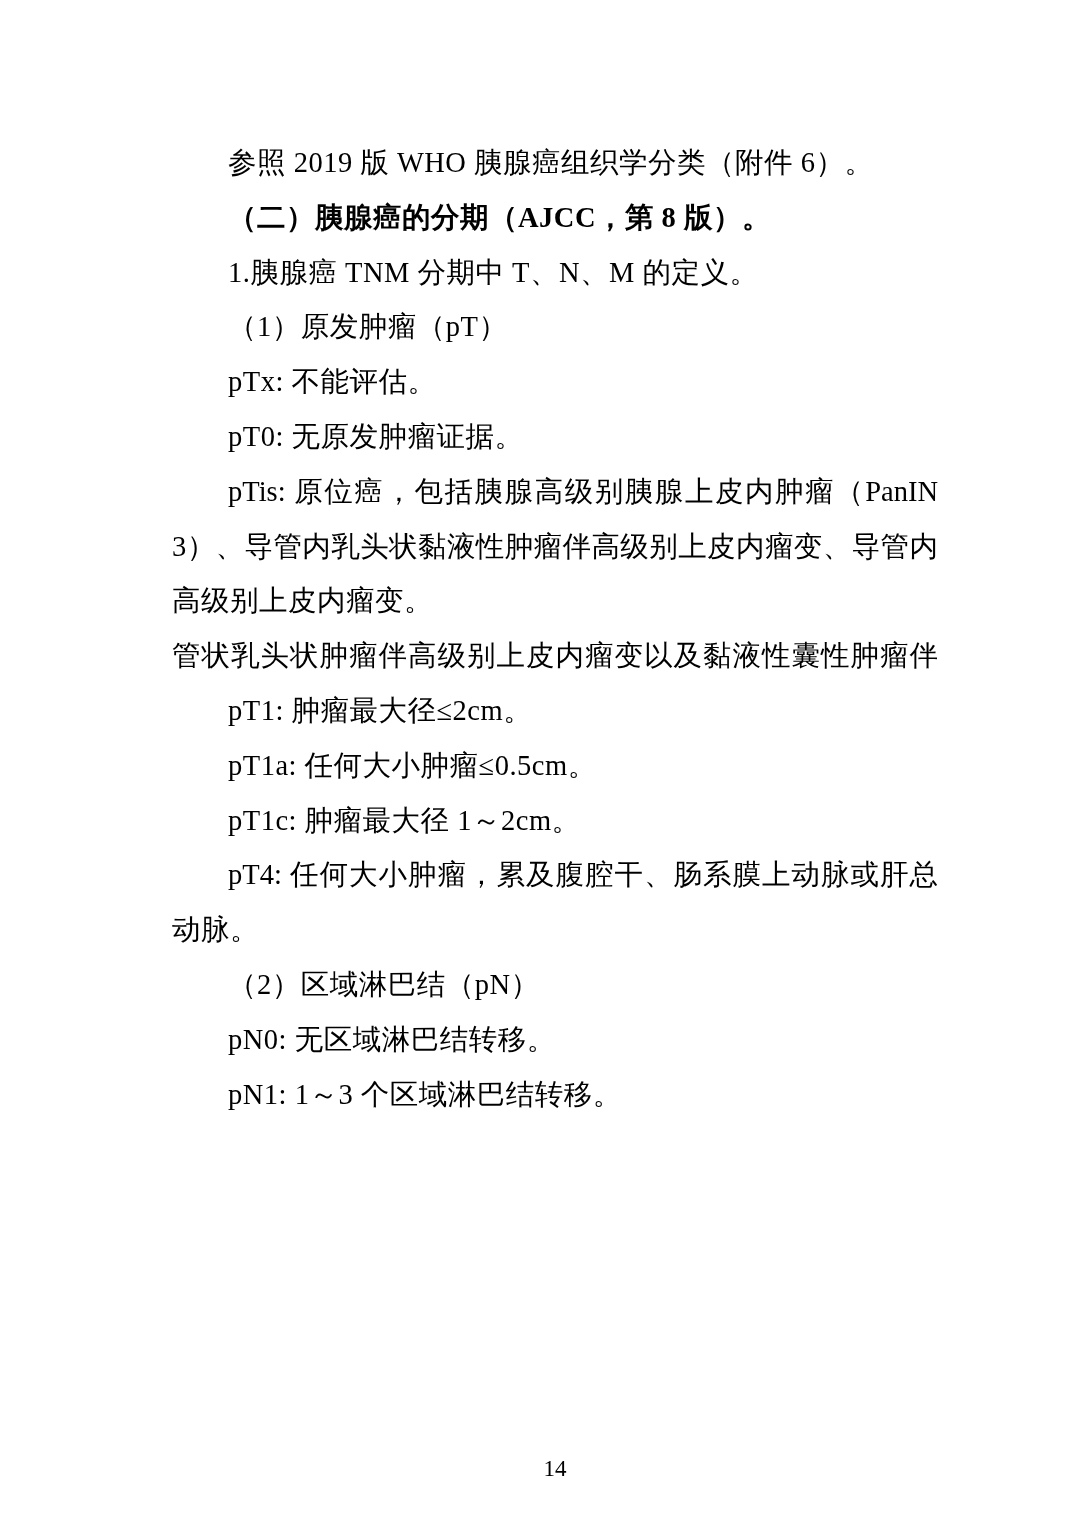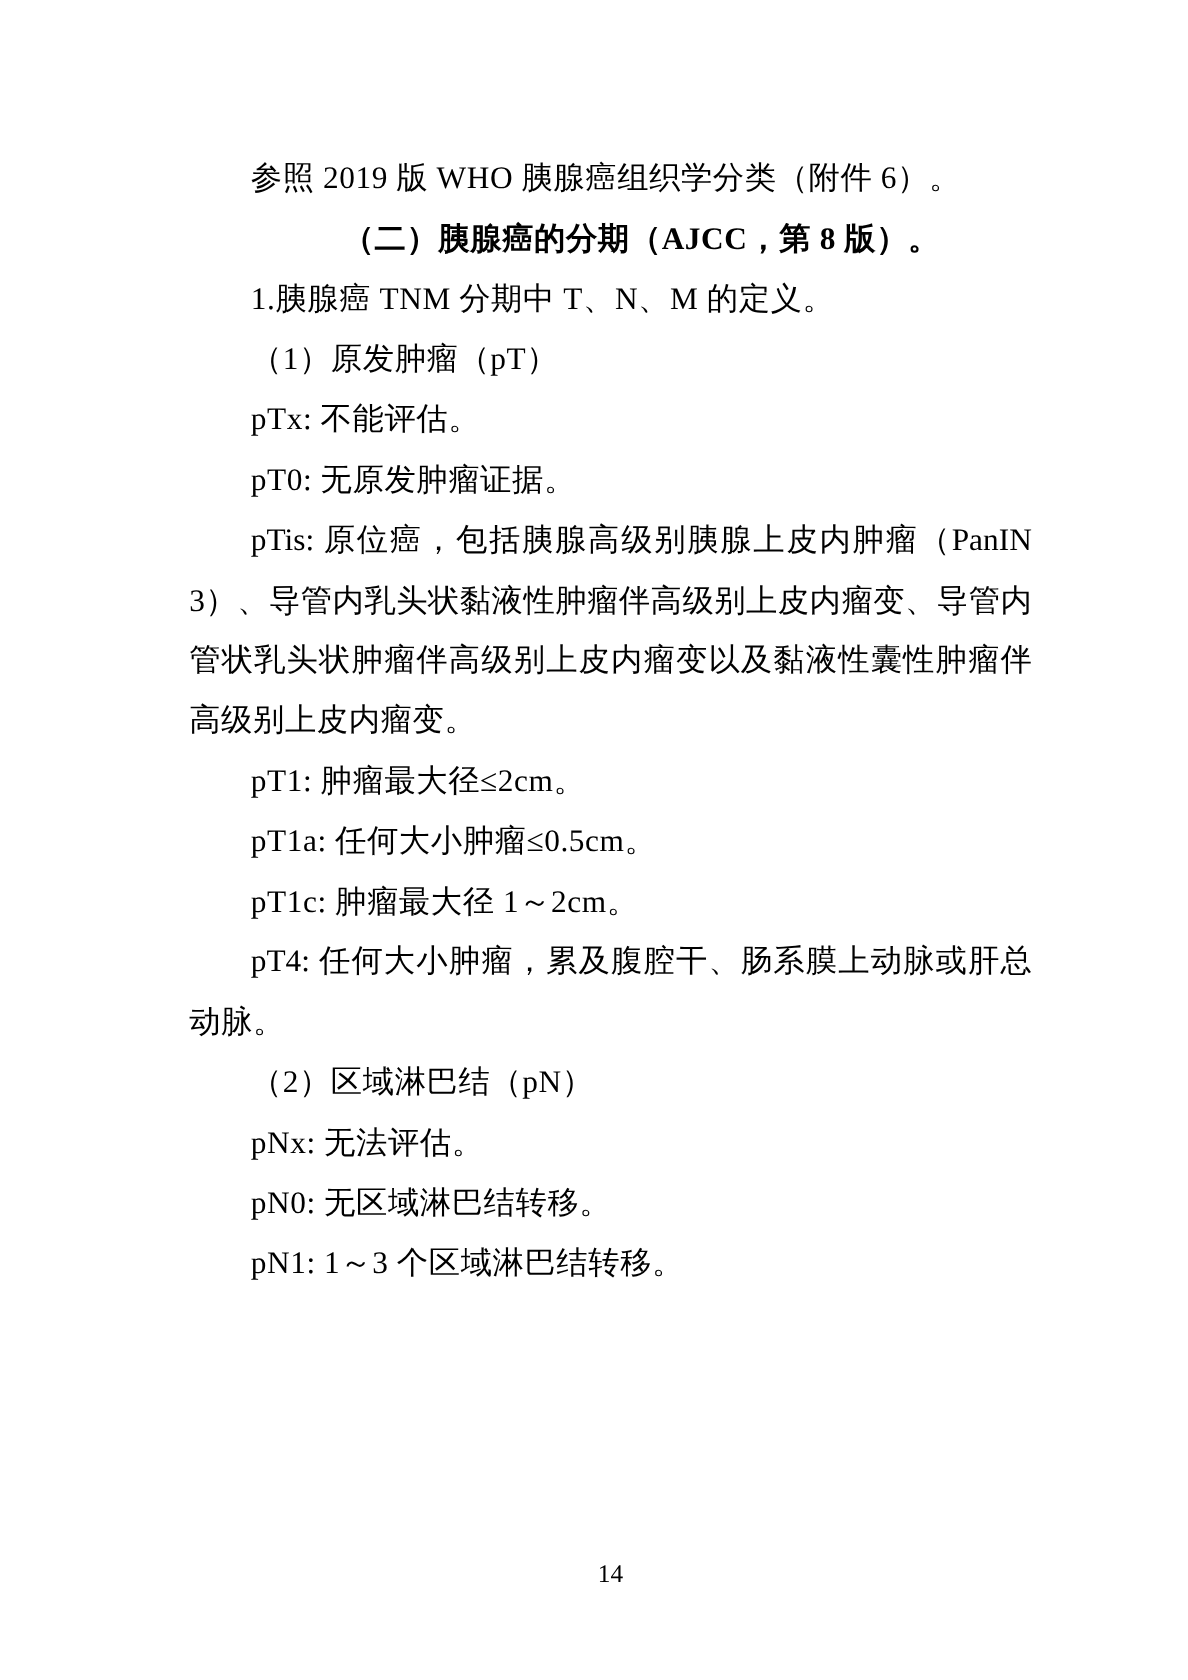--- a/index.html
+++ b/index.html
@@ -34,51 +34,49 @@
     padding-left: 56px;
   }
   .line.justify {
     white-space: normal;
     text-align: justify;
     text-align-last: justify;
     letter-spacing: 0;
   }
   .line.bold {
     font-weight: bold;
-    text-align: center;
   }
   .footer {
     position: absolute;
     left: 172px;
-    top: 1416px;
+    top: 1454px;
     width: 766px;
     text-align: center;
     font-size: 23px;
     line-height: 30px;
   }
 </style>
 </head>
 <body>
 
 <div class="page">
   <div class="content">
     <div class="line indent">参照 2019 版 WHO 胰腺癌组织学分类（附件 6）。</div>
     <div class="line indent bold">（二）胰腺癌的分期（AJCC，第 8 版）。</div>
     <div class="line indent">1.胰腺癌 TNM 分期中 T、N、M 的定义。</div>
     <div class="line indent">（1）原发肿瘤（pT）</div>
     <div class="line indent">pTx: 不能评估。</div>
     <div class="line indent">pT0: 无原发肿瘤证据。</div>
     <div class="line indent justify">pTis: 原位癌，包括胰腺高级别胰腺上皮内肿瘤（PanIN</div>
     <div class="line justify">3）、导管内乳头状黏液性肿瘤伴高级别上皮内瘤变、导管内</div>
+    <div class="line">高级别上皮内瘤变。</div>
     <div class="line justify">管状乳头状肿瘤伴高级别上皮内瘤变以及黏液性囊性肿瘤伴</div>
-    <div class="line">高级别上皮内瘤变。</div>
     <div class="line indent">pT1: 肿瘤最大径≤2cm。</div>
     <div class="line indent">pT1a: 任何大小肿瘤≤0.5cm。</div>
     <div class="line indent">pT1c: 肿瘤最大径 1～2cm。</div>
     <div class="line indent justify">pT4: 任何大小肿瘤，累及腹腔干、肠系膜上动脉或肝总</div>
     <div class="line">动脉。</div>
     <div class="line indent">（2）区域淋巴结（pN）</div>
-    <div class="line indent">pNx: 无法评估。</div>
     <div class="line indent">pN0: 无区域淋巴结转移。</div>
     <div class="line indent">pN1: 1～3 个区域淋巴结转移。</div>
   </div>
   <div class="footer">14</div>
 </div>
 
 </body></html>

